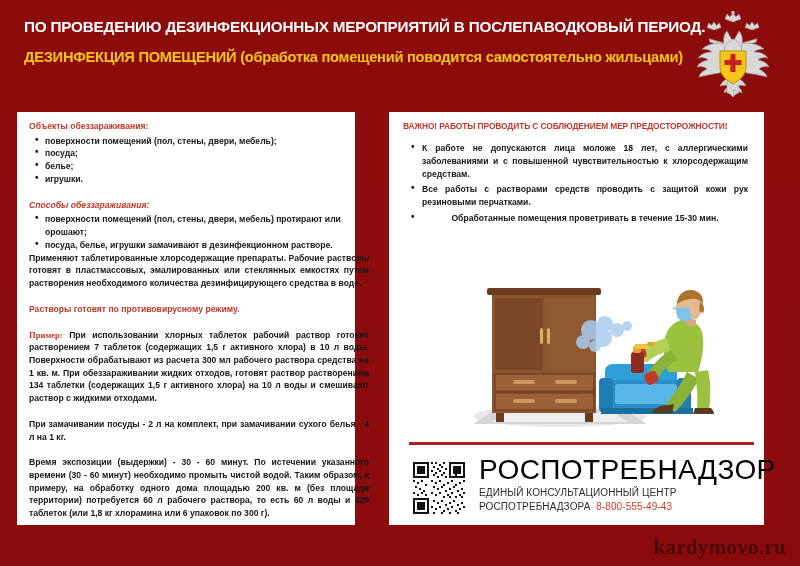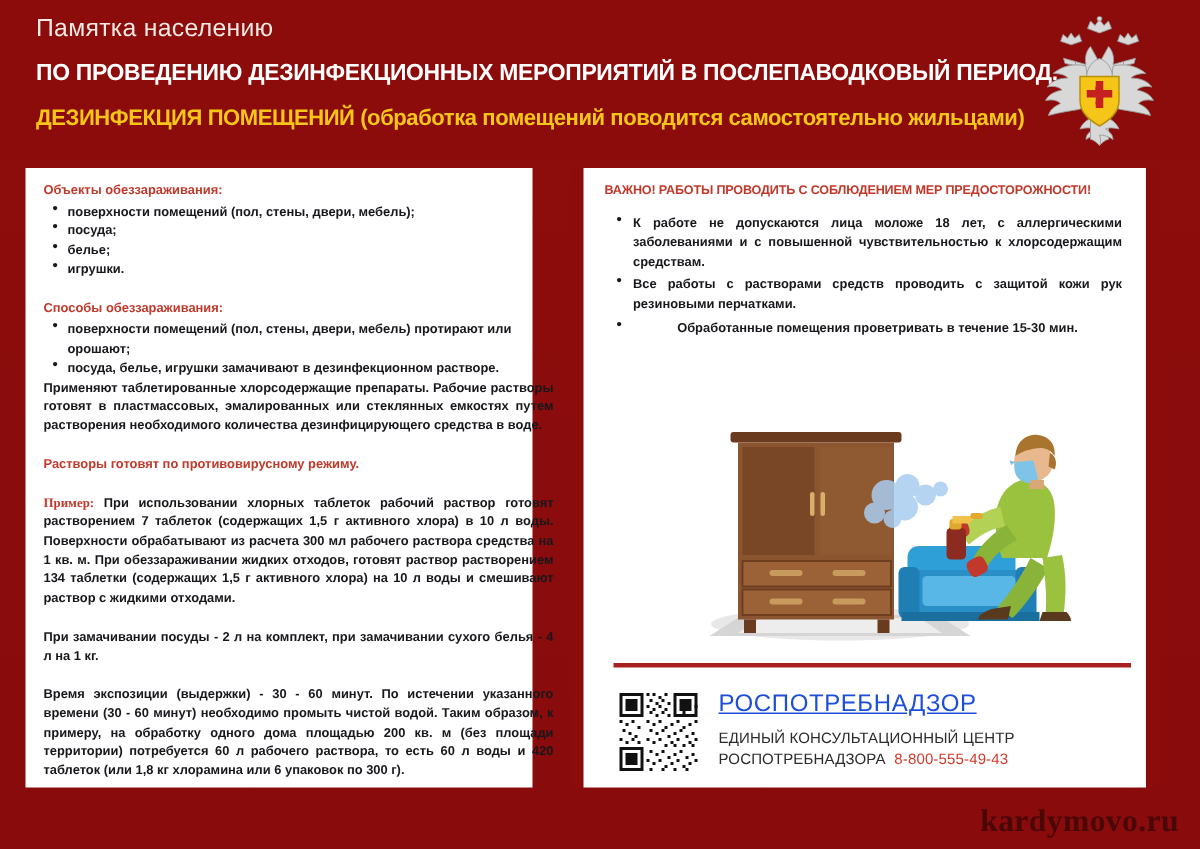--- a/index.html
+++ b/index.html
@@ -56,21 +56,21 @@
   }
 
   
   .lc{
     position:absolute;left:12px;top:8px;width:340px;
     font-size:8.6px;line-height:12.6px;color:#17171c;
   }
   .lc-head{
     color:#c0392b;font-weight:bold;font-size:8.6px;margin:0 0 2px 0;
   }
-  .lc-head.red2{color:#c0392b;}
+  .lc-head.red2{color:#c0392b;font-style:italic;}
   ul.bul{margin:0 0 0 0;padding:0 0 0 16px;list-style:none;}
   ul.bul li{
     position:relative;font-weight:bold;font-size:8.6px;line-height:12.8px;
     color:#17171c;margin:0;padding:0;
   }
   ul.bul li::before{
     content:"•";position:absolute;left:-10px;top:-1px;
     font-size:10px;color:#17171c;
   }
   .lc p.just{
@@ -102,22 +102,22 @@
 
   
   .rule{
     position:absolute;left:20px;top:330px;width:345px;height:2.5px;
     background:#a82020;
   }
   .logo-wrap{position:absolute;left:22px;top:348px;width:348px;height:58px;}
   .qr{position:absolute;left:0;top:0;width:56px;height:56px;}
   .logo-txt{position:absolute;left:68px;top:-2px;}
   .logo-name{
-    font-size:16px;color:#1d4ed8;letter-spacing:.4px;line-height:24px;
-    font-weight:400;font-family:"Liberation Sans", sans-serif;text-decoration:underline;
+    font-size:28px;color:#000000;letter-spacing:.4px;line-height:24px;
+    font-weight:400;font-family:"Liberation Sans", sans-serif;
   }
   .logo-sub{
     margin-top:5px;font-size:10px;color:#2b2b2b;letter-spacing:.1px;
     line-height:12.5px;
   }
   .logo-phone{color:#d0392b;}
 
   
   .watermark{
     position:absolute;right:14px;bottom:6px;
@@ -126,21 +126,20 @@
     letter-spacing:.3px;
   }
 </style>
 </head>
 <body>
 
 <div class="poster">
 
   <div class="header">
     <div class="hdr-text">
-      <div class="hdr-line1">Памятка населению</div>
       <div class="hdr-line2">ПО ПРОВЕДЕНИЮ ДЕЗИНФЕКЦИОННЫХ МЕРОПРИЯТИЙ  В ПОСЛЕПАВОДКОВЫЙ ПЕРИОД.</div>
       <div class="hdr-line3">ДЕЗИНФЕКЦИЯ ПОМЕЩЕНИЙ (обработка помещений поводится самостоятельно жильцами)</div>
     </div>
 
     <div class="emblem">
       <svg viewBox="0 0 100 92" width="100" height="92" aria-hidden="true">
         <g fill="#d8d8d8" stroke="#9a9a9a" stroke-width="0.6">
 
           <path d="M50 2 l3 4 3-3 2 5-8 3-8-3 2-5 3 3z"></path>
           <circle cx="50" cy="1.5" r="1.6"></circle>

